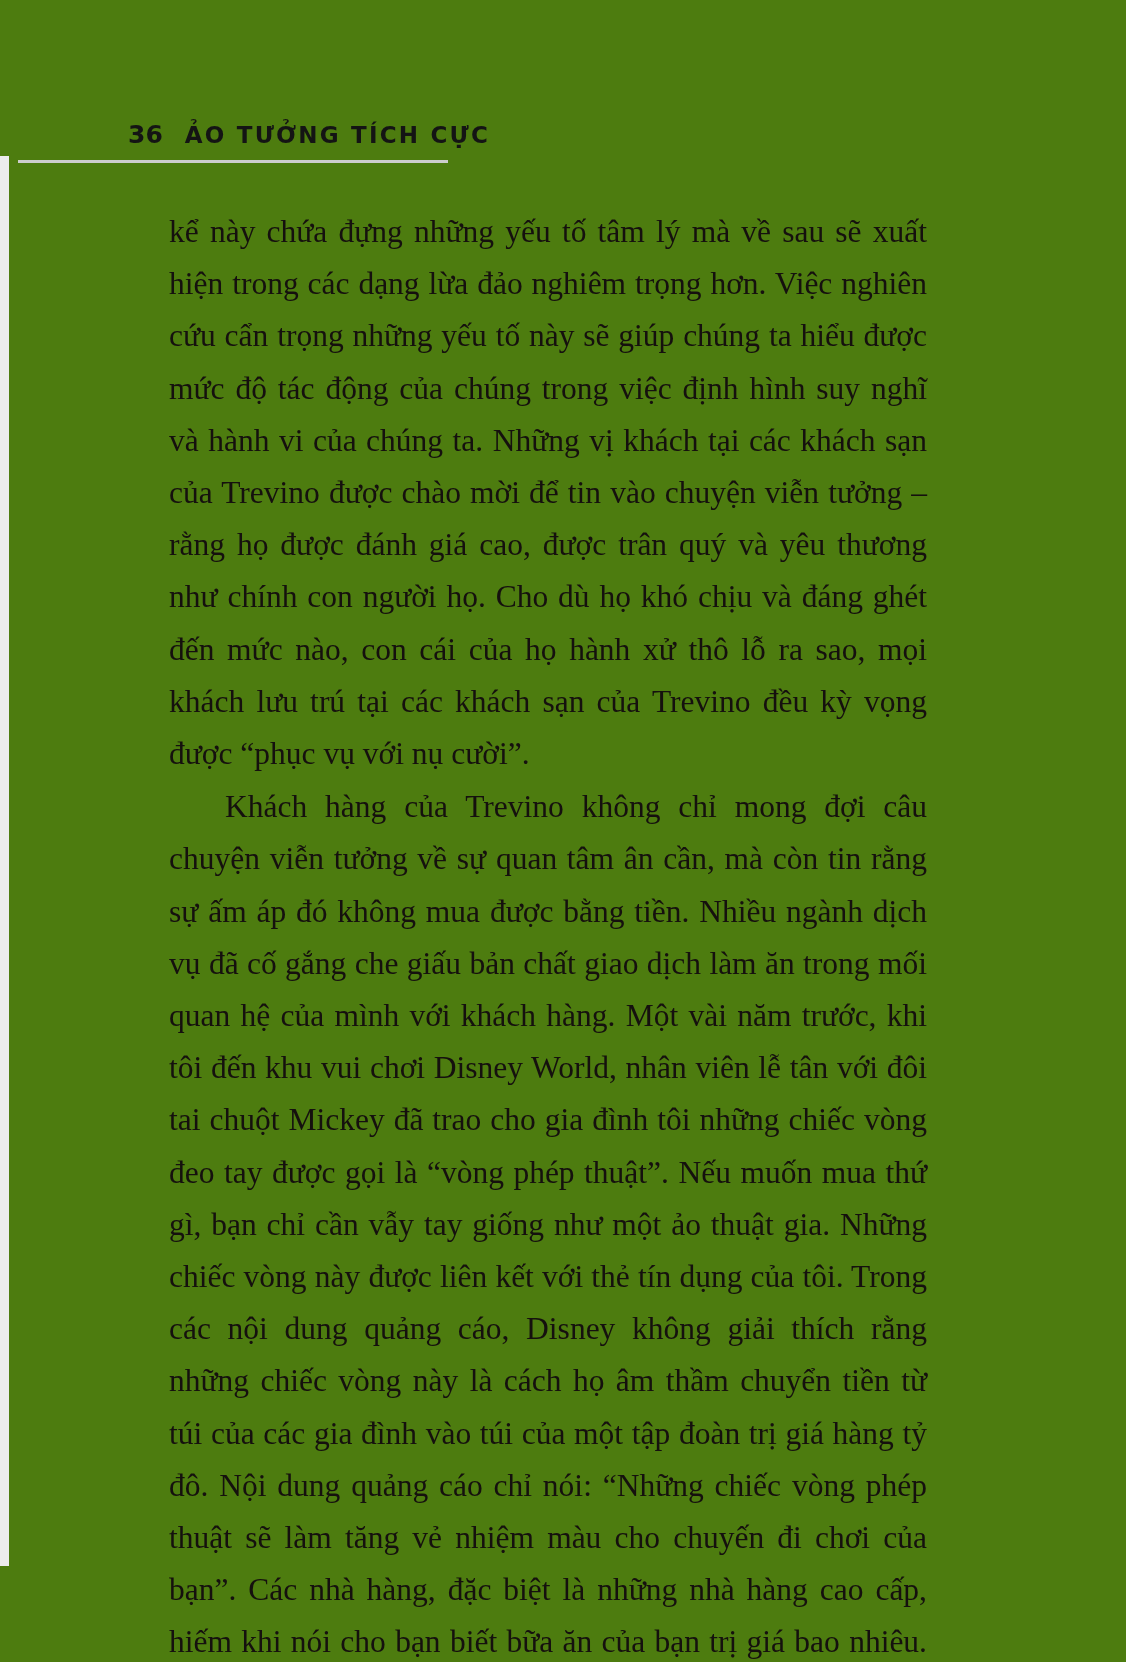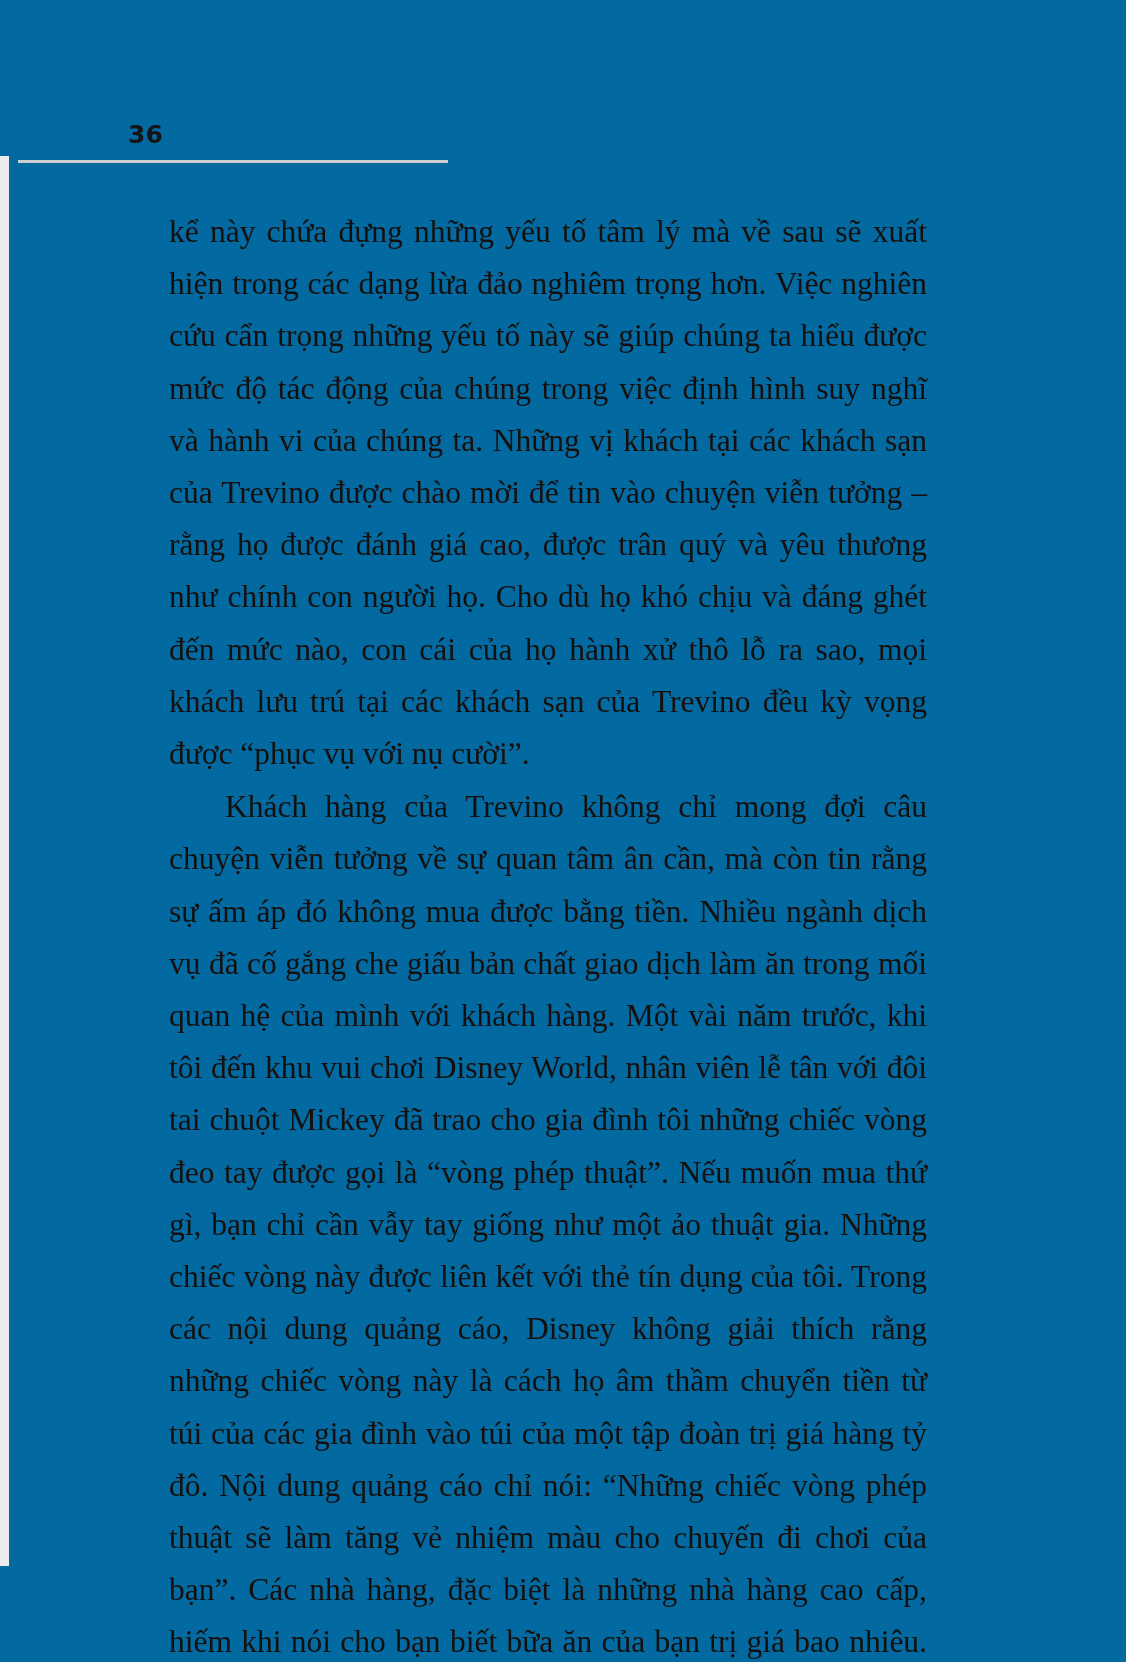--- a/index.html
+++ b/index.html
@@ -4,21 +4,21 @@
 <style>
   html, body {
     margin: 0;
     padding: 0;
     background: #ffffff;
   }
   .page {
     position: relative;
     width: 1126px;
     height: 1662px;
-    background: #0369a1;
+    background: #4d7c0f;
     font-family: "Liberation Serif", serif;
     color: #15100e;
     box-sizing: border-box;
     overflow: hidden;
   }
   .header {
     position: absolute;
     top: 120px;
     left: 128px;
     display: flex;
@@ -76,20 +76,21 @@
 </style>
 </head>
 <body>
 
 <div class="page">
 
   <div class="edge-bar"></div>
 
   <div class="header">
     <span class="folio">36</span>
+    <span class="running-title">ẢO TƯỞNG TÍCH CỰC</span>
   </div>
 
   <div class="header-rule"></div>
 
   <div class="body-text">
     <p>kể này chứa đựng những yếu tố tâm lý mà về sau sẽ xuất hiện trong các dạng lừa đảo nghiêm trọng hơn. Việc nghiên cứu cẩn trọng những yếu tố này sẽ giúp chúng ta hiểu được mức độ tác động của chúng trong việc định hình suy nghĩ và hành vi của chúng ta. Những vị khách tại các khách sạn của Trevino được chào mời để tin vào chuyện viễn tưởng – rằng họ được đánh giá cao, được trân quý và yêu thương như chính con người họ. Cho dù họ khó chịu và đáng ghét đến mức nào, con cái của họ hành xử thô lỗ ra sao, mọi khách lưu trú tại các khách sạn của Trevino đều kỳ vọng được “phục vụ với nụ cười”.</p>
     <p class="indent">Khách hàng của Trevino không chỉ mong đợi câu chuyện viễn tưởng về sự quan tâm ân cần, mà còn tin rằng sự ấm áp đó không mua được bằng tiền. Nhiều ngành dịch vụ đã cố gắng che giấu bản chất giao dịch làm ăn trong mối quan hệ của mình với khách hàng. Một vài năm trước, khi tôi đến khu vui chơi Disney World, nhân viên lễ tân với đôi tai chuột Mickey đã trao cho gia đình tôi những chiếc vòng đeo tay được gọi là “vòng phép thuật”. Nếu muốn mua thứ gì, bạn chỉ cần vẫy tay giống như một ảo thuật gia. Những chiếc vòng này được liên kết với thẻ tín dụng của tôi. Trong các nội dung quảng cáo, Disney không giải thích rằng những chiếc vòng này là cách họ âm thầm chuyển tiền từ túi của các gia đình vào túi của một tập đoàn trị giá hàng tỷ đô. Nội dung quảng cáo chỉ nói: “Những chiếc vòng phép thuật sẽ làm tăng vẻ nhiệm màu cho chuyến đi chơi của bạn”. Các nhà hàng, đặc biệt là những nhà hàng cao cấp, hiếm khi nói cho bạn biết bữa ăn của bạn trị giá bao nhiêu. Nhân viên</p>
   </div>
 
 </div>

